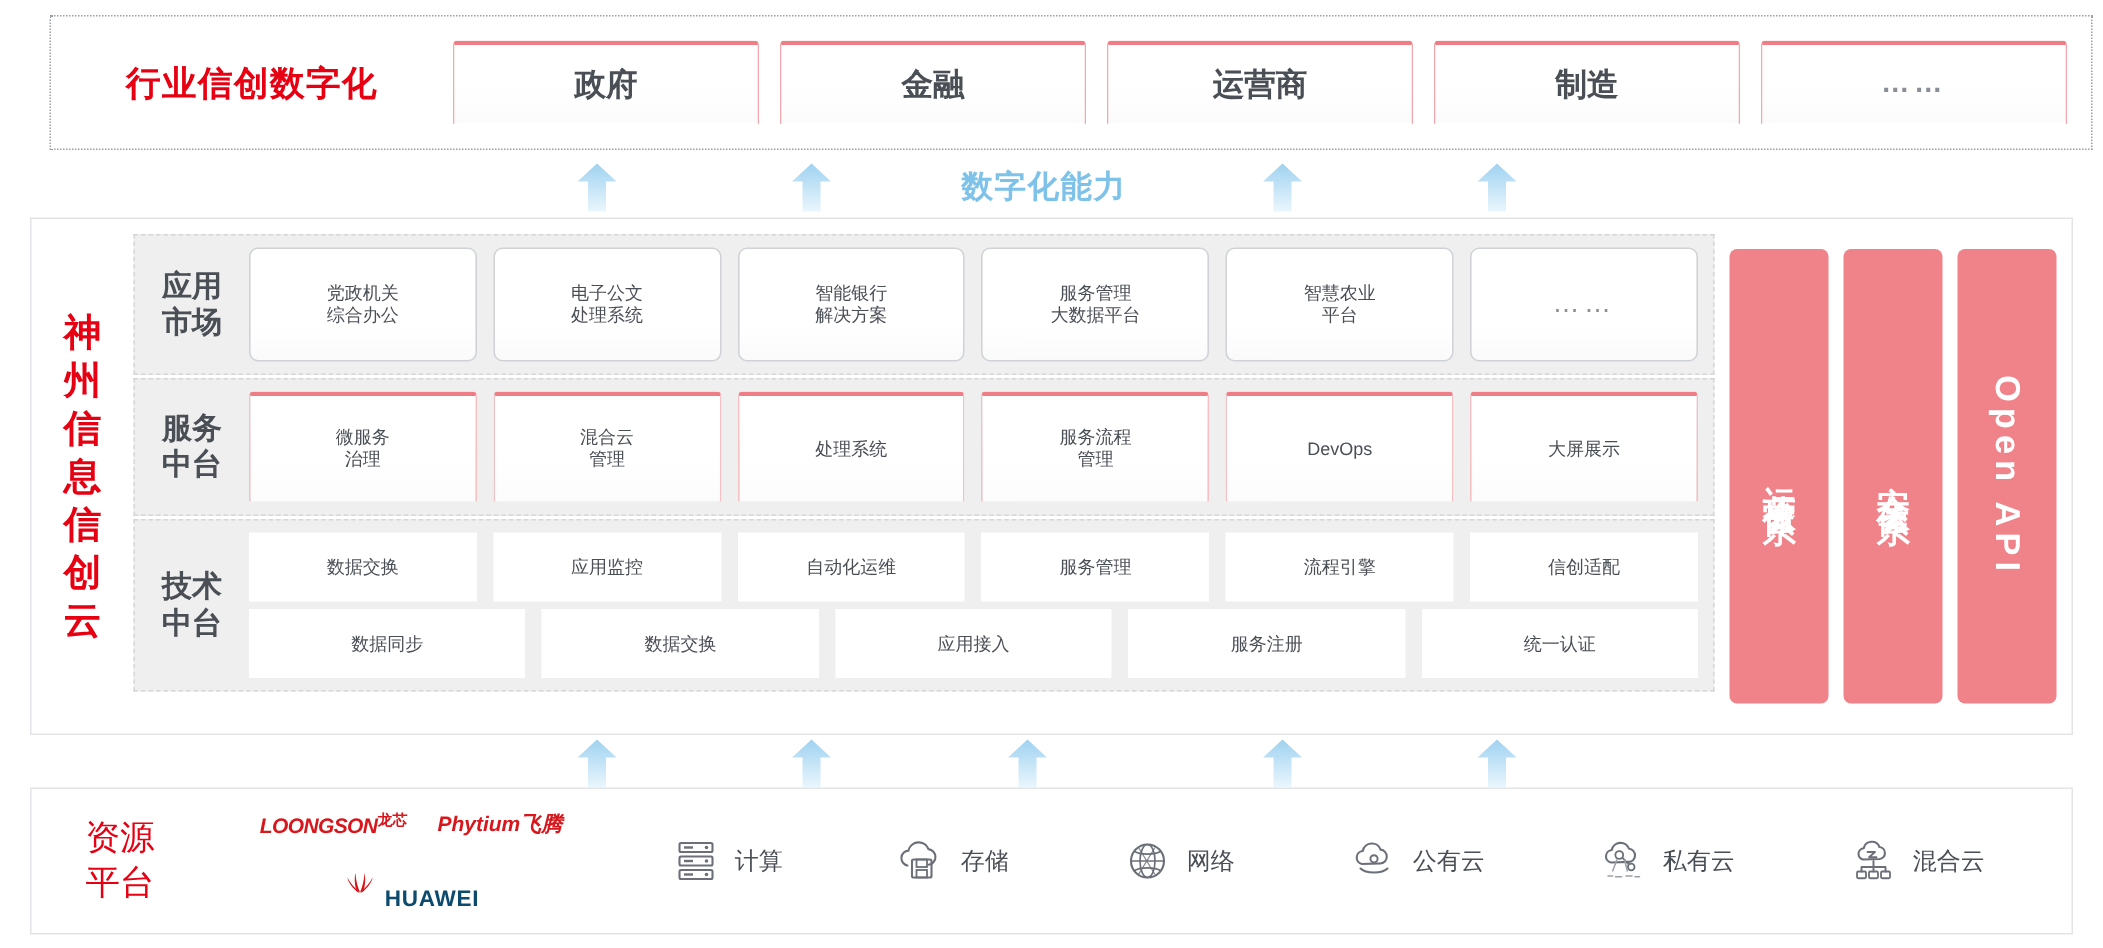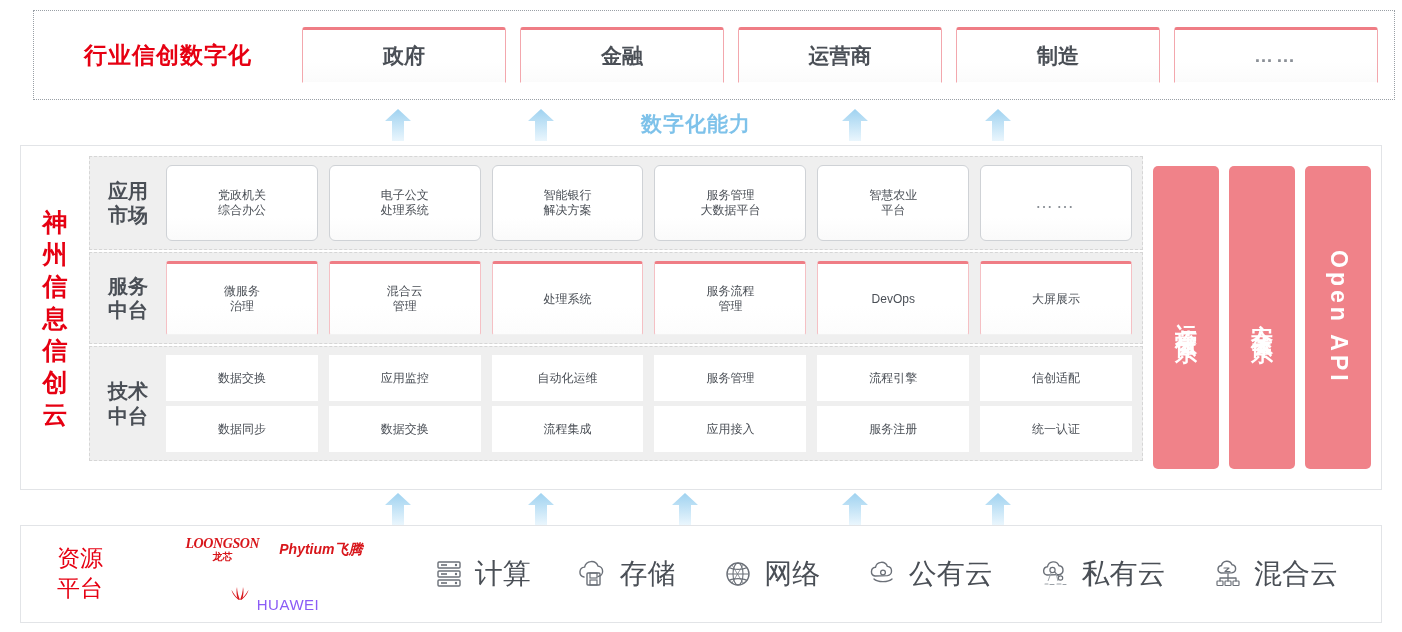--- a/index.html
+++ b/index.html
@@ -155,34 +155,34 @@
   }
   .res-title {
     width: 118px; text-align: center;
     color: #E60012; font-size: 23px; font-weight: normal; line-height: 1.3;
   }
   .res-logos {
     width: 270px; display: flex; flex-direction: column;
     align-items: center; justify-content: center; gap: 8px;
   }
   .logo-row { display: flex; align-items: center; justify-content: center; gap: 20px; }
-  .logo-loongson { display: flex; flex-direction: column; align-items:center;font-family:Liberation Serif, serif; }
+  .logo-loongson { display: flex; flex-direction: row; align-items:flex-start; }
   .logo-loongson .en {
     color: #D8161B; font-size: 14px; font-weight: bold;
     font-style: italic; letter-spacing: -0.4px;
   }
   .logo-loongson .cn { color:#D8161B; font-size: 10px; font-weight:bold; margin-top:-2px;}
   .logo-phytium { color:#D8161B; font-size:14px; font-weight:bold; font-style: italic; text-align: center;}
   .logo-huawei { display:flex; align-items:center; gap:6px; }
-  .logo-huawei .hw-text { color:#8b5cf6; font-size:15px; font-weight:normal; letter-spacing:0.5px;margin-top:24px;}
+  .logo-huawei .hw-text { color:#0c4a6e; font-size:15px; font-weight:bold; letter-spacing:0.5px;margin-top:24px;}
 
   .res-items { flex: 1; display: flex; align-items: center; justify-content: space-around; padding-right: 20px; }
   .res-item { display: flex; align-items: center; gap: 9px; }
   .res-item .ico { width: 34px; height: 34px; display:block; flex:none; }
-  .res-item .lbl { font-size: 28px; color: #4a4f56; }
+  .res-item .lbl { font-size: 16px; color: #4a4f56; }
 </style>
 </head>
 <body>
 
 <div class="page">
 
   <div class="industry-band">
     <div class="industry-title">行业信创数字化</div>
     <div class="industry-cards">
       <div class="ind-card">政府</div>
@@ -331,21 +331,20 @@
               <div class="box box-tech">数据交换</div>
               <div class="box box-tech">应用监控</div>
               <div class="box box-tech">自动化运维</div>
               <div class="box box-tech">服务管理</div>
               <div class="box box-tech">流程引擎</div>
               <div class="box box-tech">信创适配</div>
             </div>
             <div class="sub-row">
               <div class="box box-tech">数据同步</div>
               <div class="box box-tech">数据交换</div>
-              <div class="box box-tech">流程集成</div>
               <div class="box box-tech">应用接入</div>
               <div class="box box-tech">服务注册</div>
               <div class="box box-tech">统一认证</div>
             </div>
           </div>
         </div>
 
       </div>
 
       <div class="pillars">

